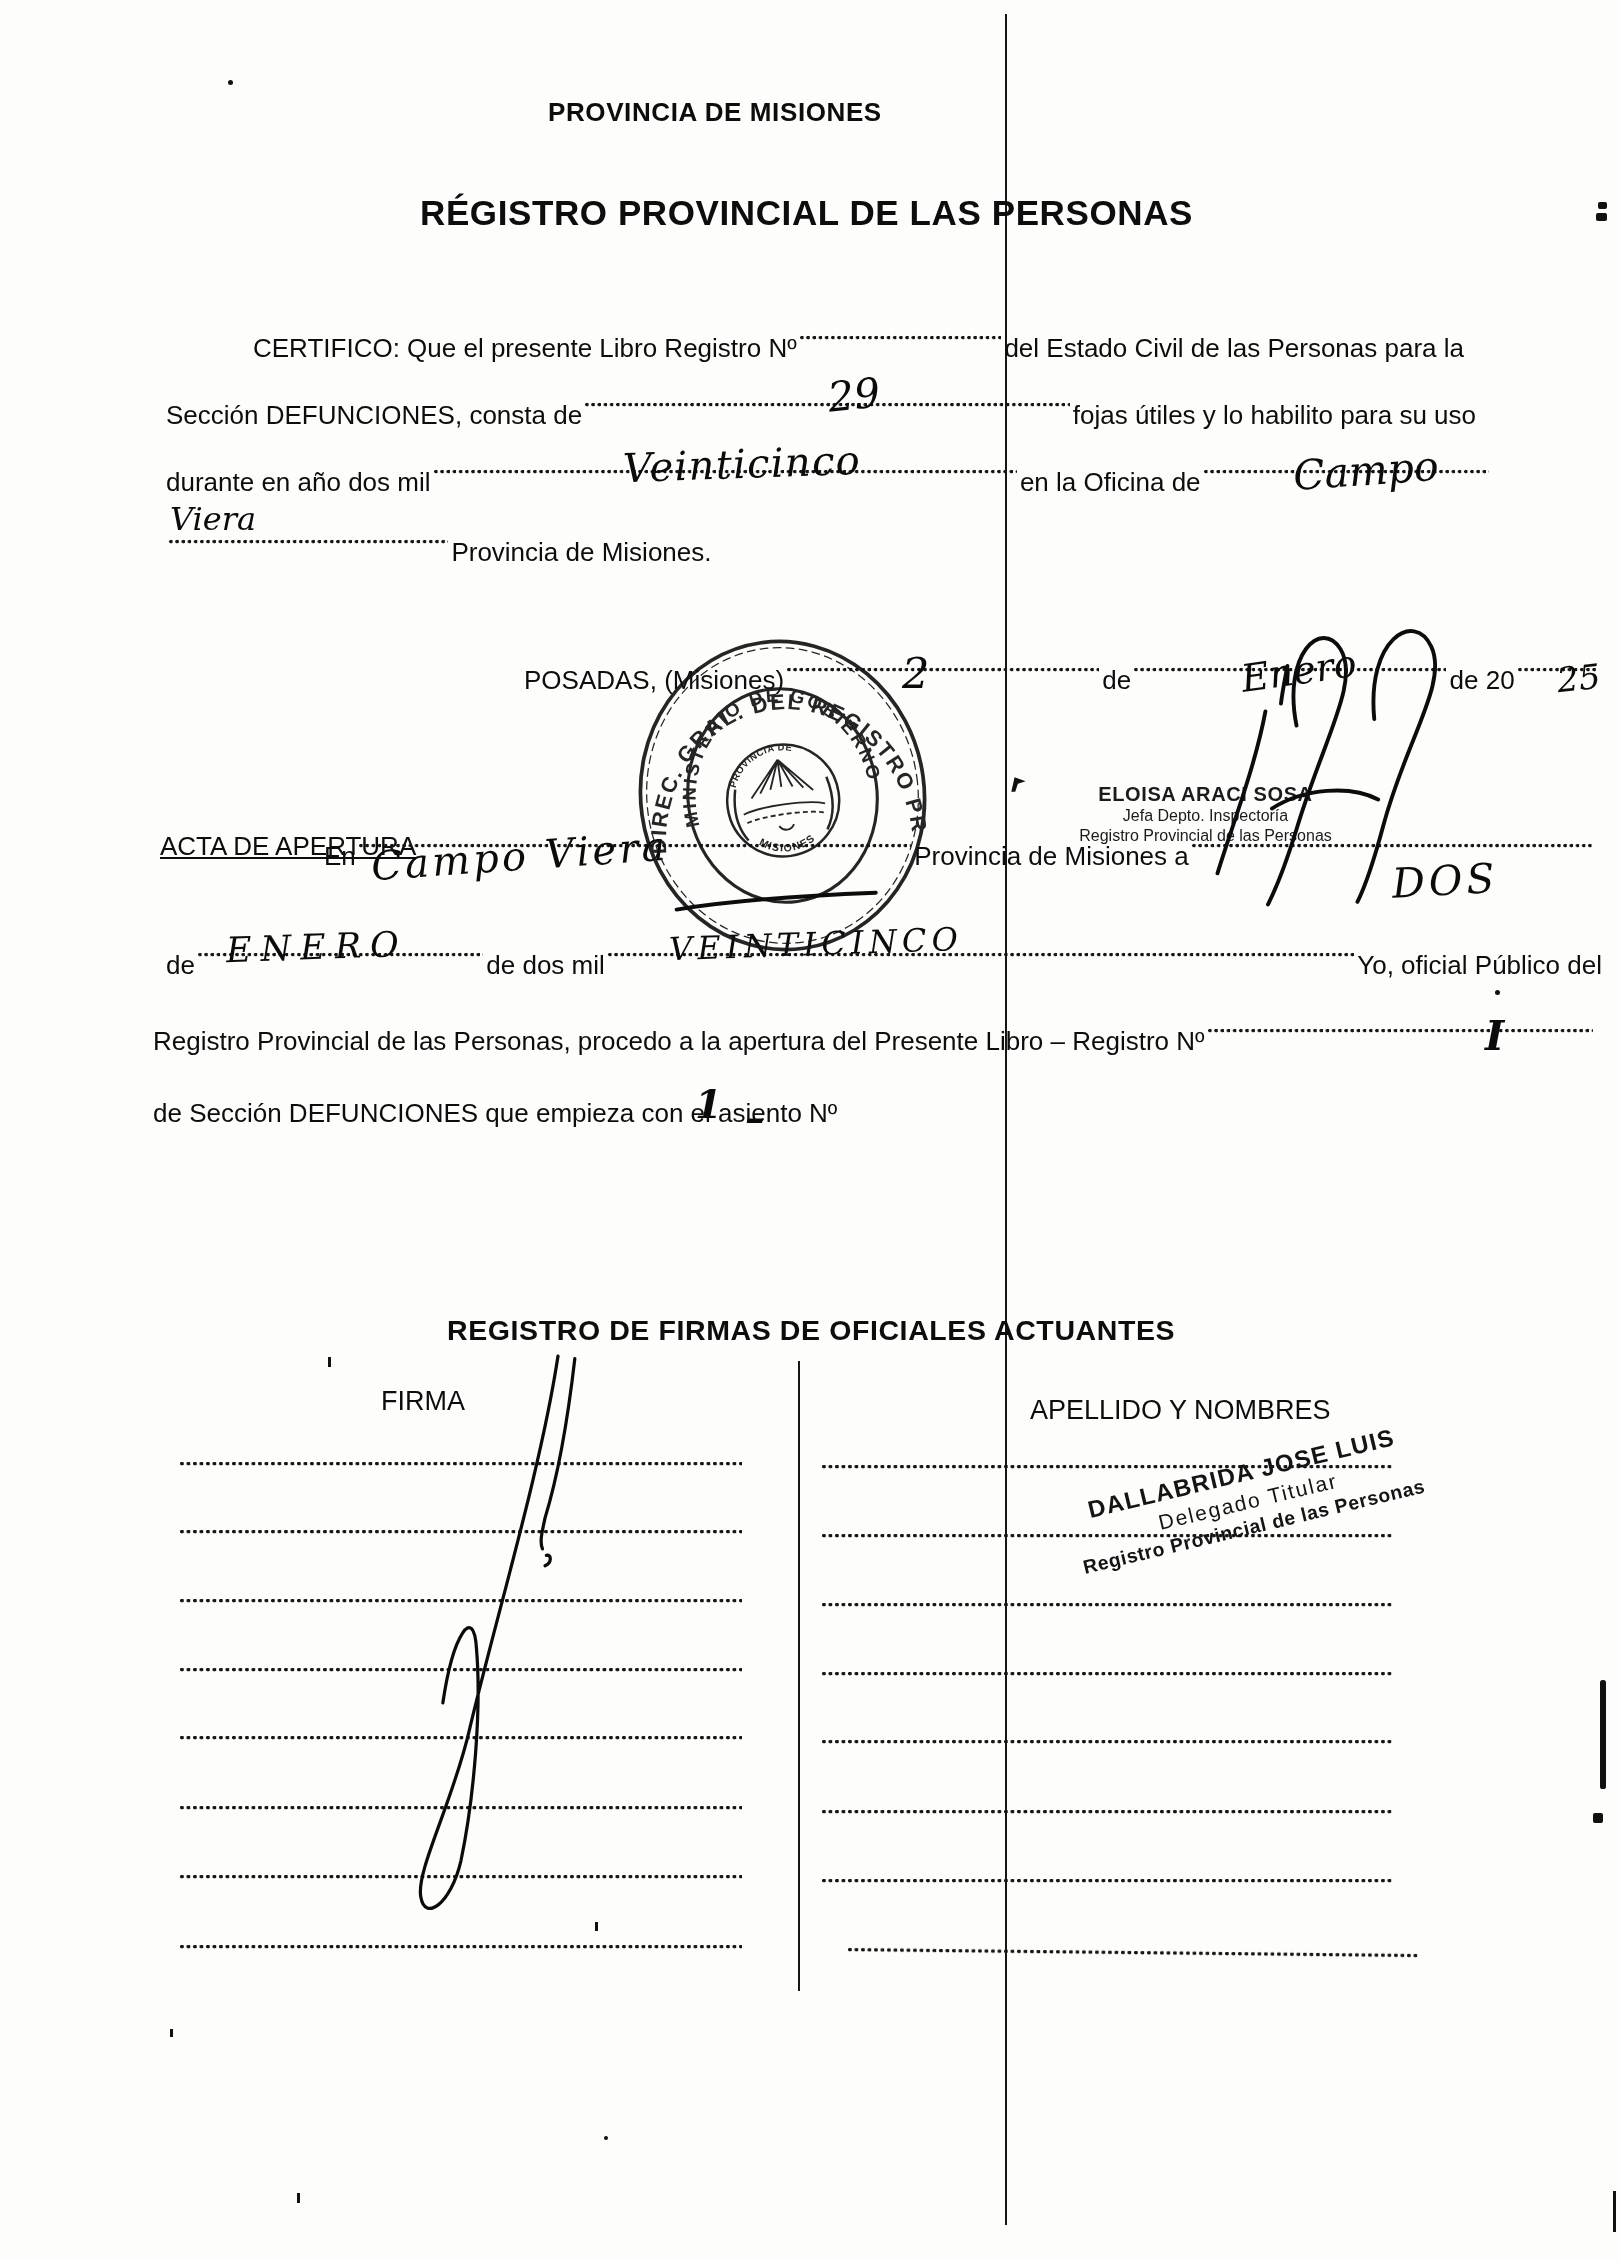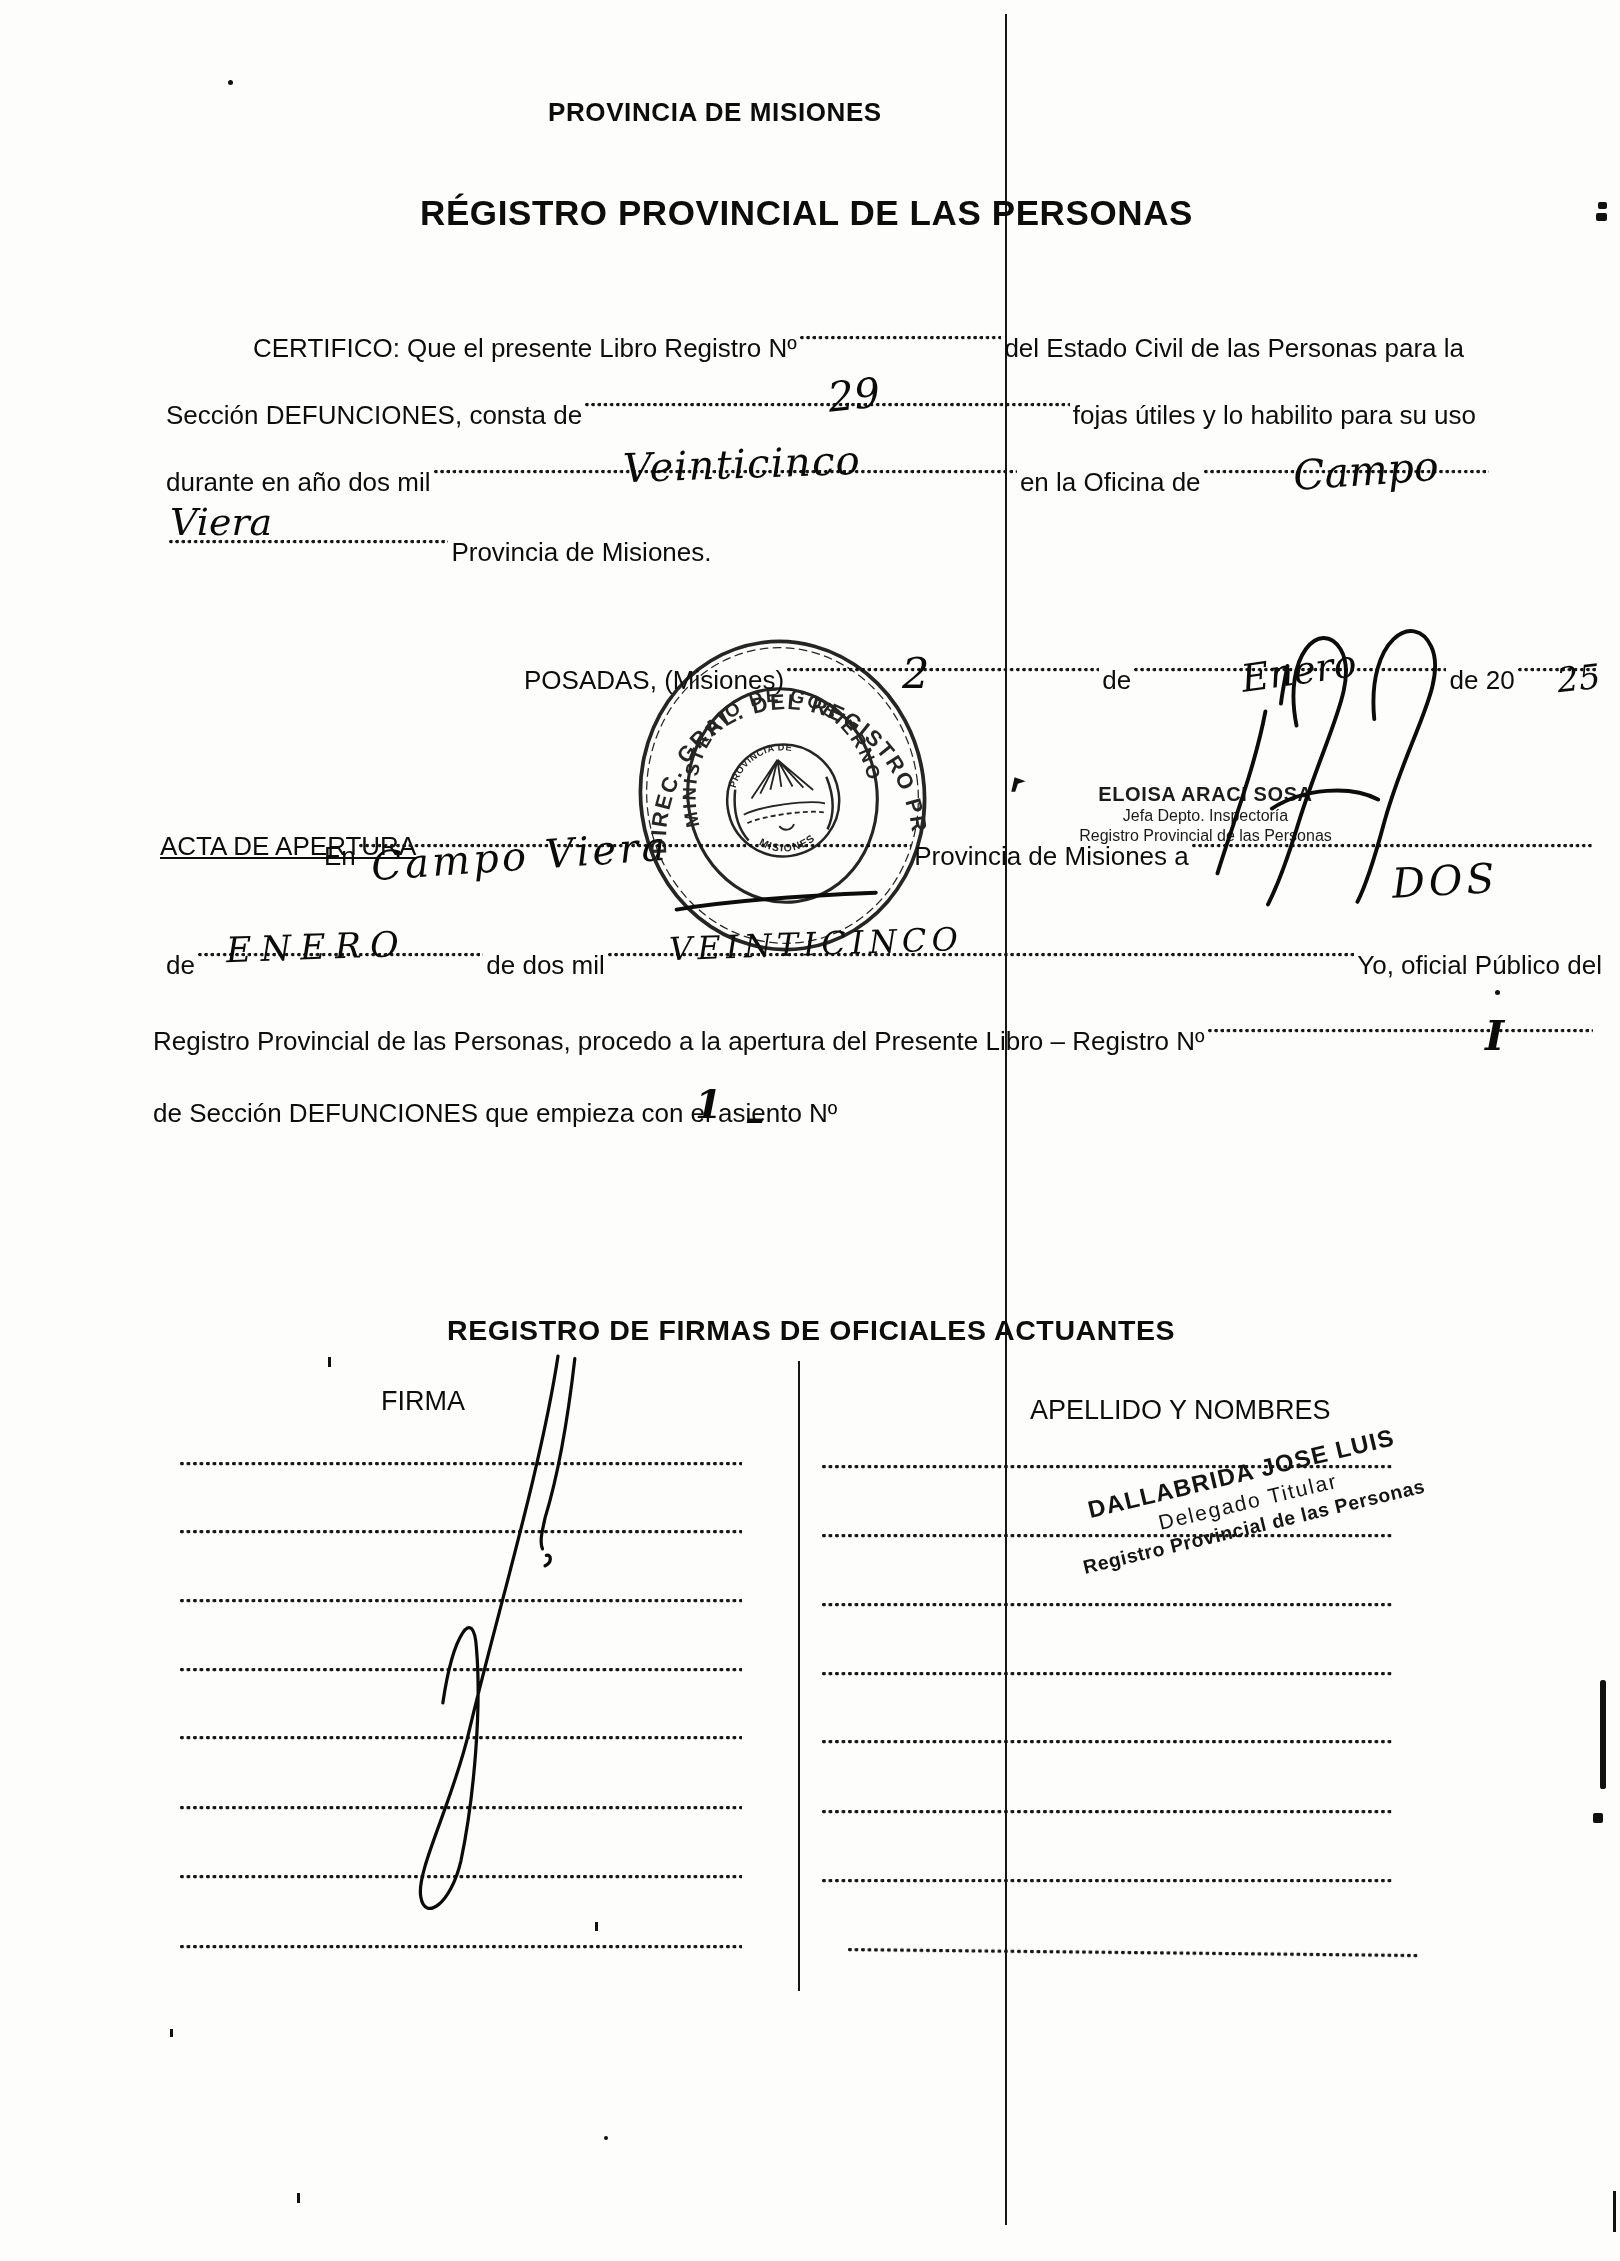--- a/index.html
+++ b/index.html
@@ -92,21 +92,21 @@
   </div>
 
   <div class="line pt" style="left:153px;top:1099px;width:771px;flex-direction:column;">
     <span>de Sección DEFUNCIONES que empieza con el asiento Nº</span>
     <span class="lead grow"></span>
   </div>
 
   <span class="hw" style="left:828px;top:371px;font-size:41px;transform:rotate(-6deg);">29</span>
   <span class="hw" style="left:623px;top:441px;font-size:40px;letter-spacing:1.3px;transform:rotate(-2deg);">Veinticinco</span>
   <span class="hw" style="left:1293px;top:447px;font-size:41px;transform:rotate(-4deg);">Campo</span>
-  <span class="hw" style="left:170px;top:500px;font-size:38px;">Viera</span>
+  <span class="hw" style="left:170px;top:500px;font-size:32px;">Viera</span>
   <span class="hw" style="left:902px;top:648px;font-size:43px;">2</span>
   <span class="hw" style="left:1241px;top:649px;font-size:38px;transform:rotate(-8deg);">Enero</span>
   <span class="hw" style="left:1557px;top:658px;font-size:34px;transform:rotate(-6deg);">25</span>
   <span class="hw" style="left:371px;top:833px;font-size:40px;letter-spacing:3.2px;transform:rotate(-4deg);">Campo Viera</span>
   <span class="hw" style="left:1392px;top:857px;font-size:41px;letter-spacing:3.9px;transform:rotate(-3deg);">DOS</span>
   <span class="hw" style="left:226px;top:927px;font-size:35px;letter-spacing:9px;transform:rotate(-2deg);">ENERO</span>
   <span class="hw" style="left:669px;top:925px;font-size:32px;letter-spacing:5.2px;transform:rotate(-2deg);">VEINTICINCO</span>
   <span class="hw" style="left:1485px;top:1012px;font-size:41px;font-weight:bold;">I</span>
   <span class="hw" style="left:695px;top:1081px;font-size:39px;font-weight:bold;">1</span>
   <span class="hw" style="left:745px;top:1094px;font-size:39px;font-weight:bold;">–</span>

